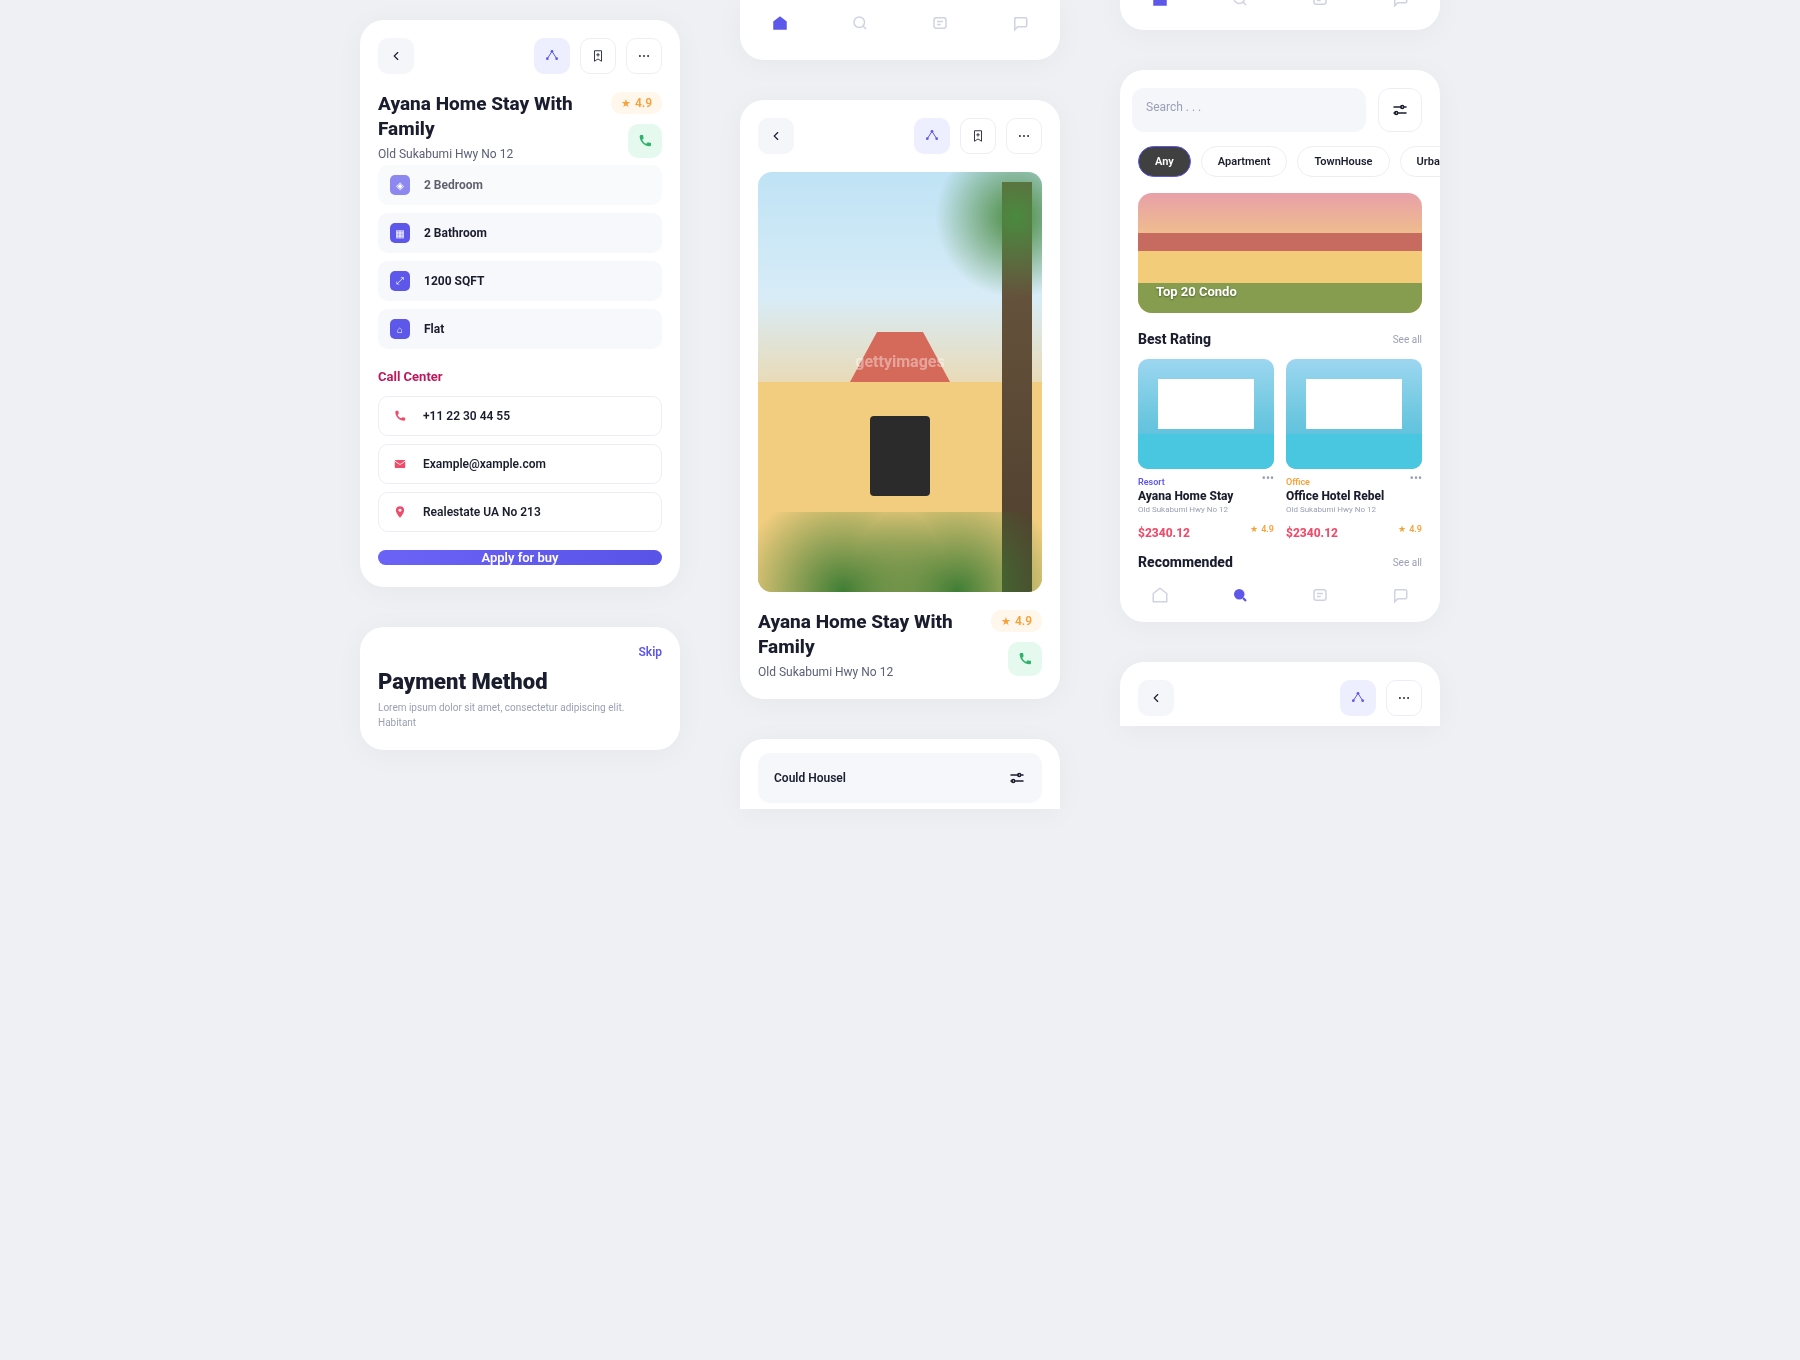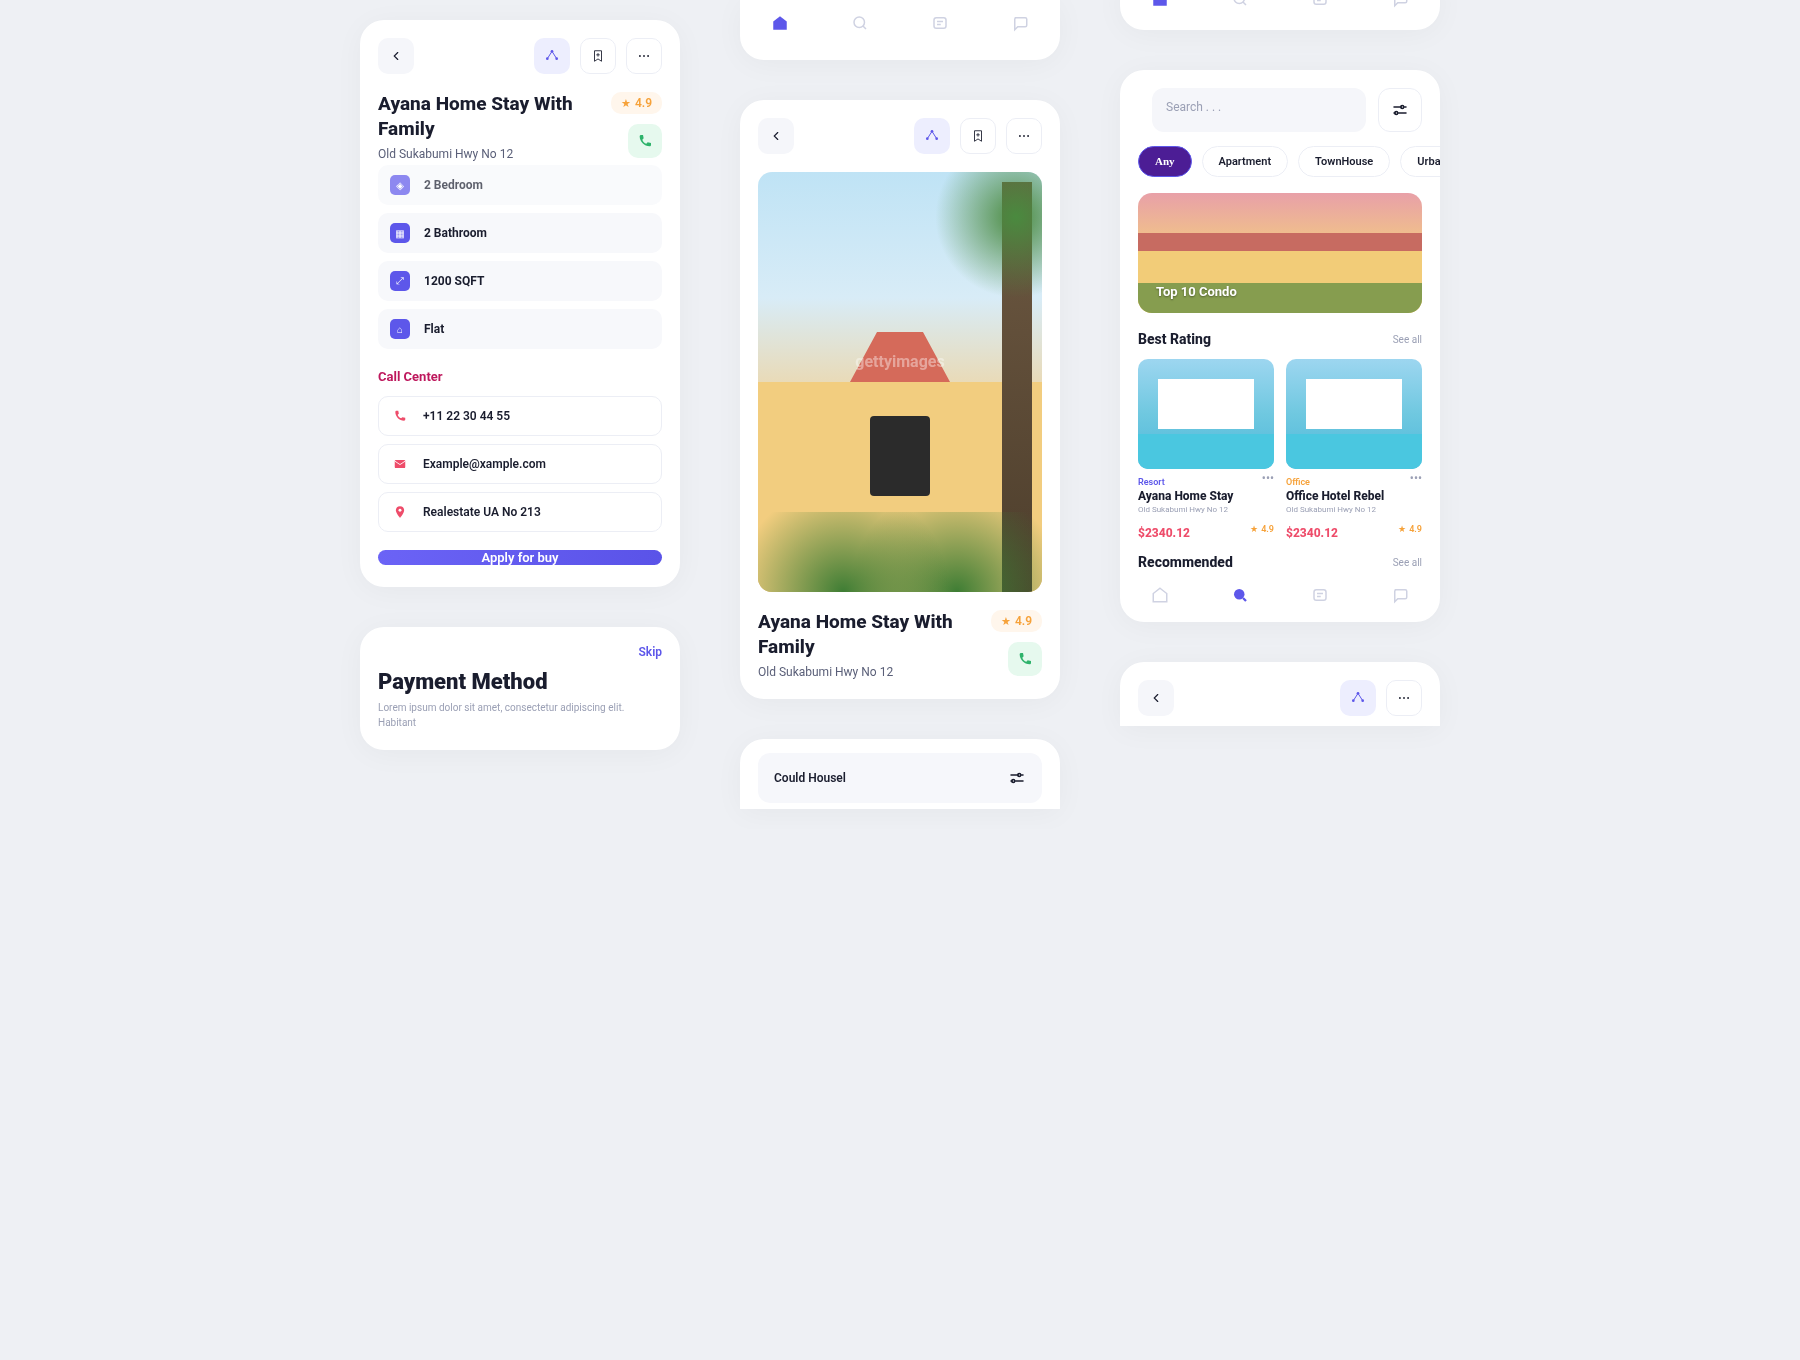--- a/index.html
+++ b/index.html
@@ -43,27 +43,27 @@
 
 .hero { border-radius:14px; height:420px; background:linear-gradient(180deg,#bfe3f5 0%, #d8ecf7 30%, #edd6a8 55%, #d8b078 100%); position:relative; overflow:hidden; }
 .roof { position:absolute; left:0; right:0; top:38%; height:90px; background:#d56a5a; clip-path:polygon(0 70%,30% 70%,42% 0,58% 0,70% 70%,100% 70%,100% 100%,0 100%); }
 .wall { position:absolute; left:0; right:0; top:50%; bottom:0; background:#f2cd7f; }
 .window { position:absolute; width:60px; height:80px; background:#2b2b2b; border-radius:4px; left:50%; top:58%; transform:translateX(-50%); }
 .palm { position:absolute; right:10px; top:10px; bottom:0; width:30px; background:linear-gradient(#6e5942,#4d3e2c); }
 .fronds { position:absolute; right:-10px; top:0; width:120px; height:150px; background:radial-gradient(circle at 70% 30%, #4a8a3f 0%, transparent 60%); }
 .bush { position:absolute; bottom:0; left:0; right:0; height:80px; background:radial-gradient(circle at 30% 100%, #3e7d34 0%, transparent 50%), radial-gradient(circle at 70% 100%, #3e7d34 0%, transparent 50%); }
 .wm { position:absolute; top:45%; left:50%; transform:translate(-50%,-50%); color:rgba(255,255,255,0.4); font-size:16px; font-weight:700; }
 
-.search-row { display:flex; gap:12px; padding:18px 18px 0 32px;}
+.search-row { display:flex; gap:12px; padding:18px 18px 0 12px;}
 .search { flex:1; background:#f5f6fa; border-radius:12px; padding:12px 14px; font-size:12px; color:#9ba0b5; }
 .filterbtn { width:44px; height:44px; border-radius:12px; background:#fff; border:1px solid #eceef5; display:flex; align-items:center; justify-content:center; }
 
 .chips { display:flex; gap:10px; padding:14px 18px 0 18px; overflow:hidden; }
 .chip { padding:8px 16px; border-radius:18px; font-size:11px; font-weight:600; border:1px solid #eceef5; color:#1a1d2e; white-space:nowrap; cursor:pointer; }
-.chip.active { background:#4c1d95; color:#fff; border-color:#5d57ea;font-family:Liberation Serif, serif; }
+.chip.active { background:#404040; color:#fff; border-color:#5d57ea; }
 
 .banner { margin:16px 18px 0 18px; border-radius:14px; height:120px; background:linear-gradient(180deg,#e8a0a8 0%,#f5d37a 60%); position:relative; overflow:hidden; display:flex; align-items:flex-end; }
 .bldg { position:absolute; bottom:0; height:80px; background:#f2cc78; border-top:18px solid #c76b61; }
 .b1{ left:0; width:35%; }
 .b2{ left:33%; width:35%; }
 .b3{ left:66%; width:35%; }
 .banner .bg { position:absolute; bottom:0; left:0; right:0; height:30px; background:#3e7d34; opacity:0.6;}
 .banner .cap { position:relative; color:#fff; font-weight:700; font-size:13px; padding:14px 18px; text-shadow:0 1px 2px rgba(0,0,0,0.4);}
 
 .sechead { display:flex; justify-content:space-between; align-items:center; padding:18px 18px 0 18px; }
@@ -361,21 +361,21 @@
         <div class="chip active">Any</div>
         <div class="chip">Apartment</div>
         <div class="chip">TownHouse</div>
         <div class="chip">Urban</div>
       </div>
       <div class="banner">
         <div class="bldg b1"></div>
           <div class="bldg b2"></div>
           <div class="bldg b3"></div>
         <div class="bg"></div>
-        <div class="cap">Top 10 Condo</div>
+        <div class="cap">Top 20 Condo</div>
       </div>
       <div class="sechead">
         <div class="h">Best Rating</div>
         <div class="a">See all</div>
       </div>
       <div class="cards">
         <div class="card">
           <div class="card-img">
               <div class="villa"></div>
               <div class="pool"></div>

